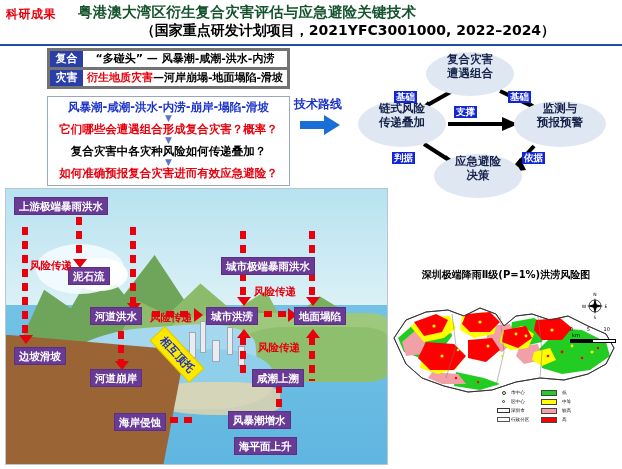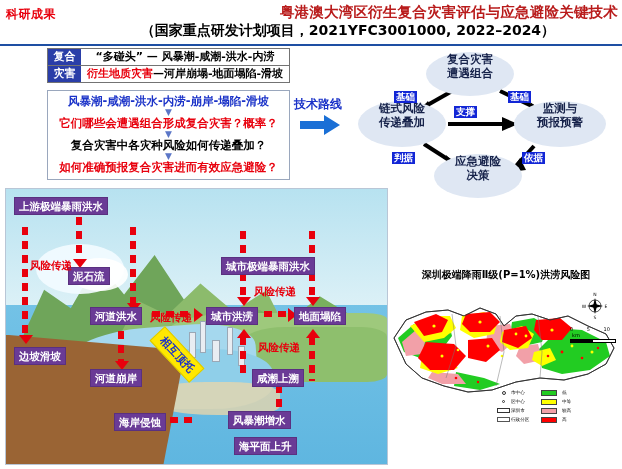--- a/index.html
+++ b/index.html
@@ -14,33 +14,33 @@
 
   
   #header { position:absolute; left:0; top:0; width:622px; height:46px; }
   #kpi-badge {
     position:absolute; left:6px; top:6px;
     font-size:12px; font-weight:bold; color:#e8000d;
     letter-spacing:0.5px;
   }
   #title-main {
     position:absolute; left:78px; top:3px; width:540px;
-    text-align:right; font-size:14.5px; font-weight:bold; color:#b91c1c;
+    text-align:left; font-size:14.5px; font-weight:bold; color:#14532d;
     letter-spacing:0.2px;
   }
   #title-sub {
     position:absolute; left:78px; top:22px; width:540px;
     text-align:center; font-size:14px; font-weight:bold; color:#000;
   }
   #hdr-rule { position:absolute; left:0; top:44px; width:622px; height:2px; background:#1e4fa3; }
 
   
   #problem-block { position:absolute; left:47px; top:48px; width:243px; }
 
-  .dual-row { display:flex; border:1px solid #737373; background:#fff; }
+  .dual-row { display:flex; border:3px solid #737373; background:#fff; }
   .dual-tag {
     width:33px; flex:0 0 33px;
     background:#2a3ea8; color:#fff; font-weight:bold;
     font-size:11px; line-height:14px; text-align:center; padding:1px 0;
   }
   .dual-txt { flex:1; font-size:11px; line-height:15px; font-weight:bold;
               text-align:center; white-space:nowrap; }
   .r1 .dual-txt { color:#000; }
   .r2 .dual-txt .red { color:#e8000d; }
   .r2 .dual-txt .blk { color:#000; }

